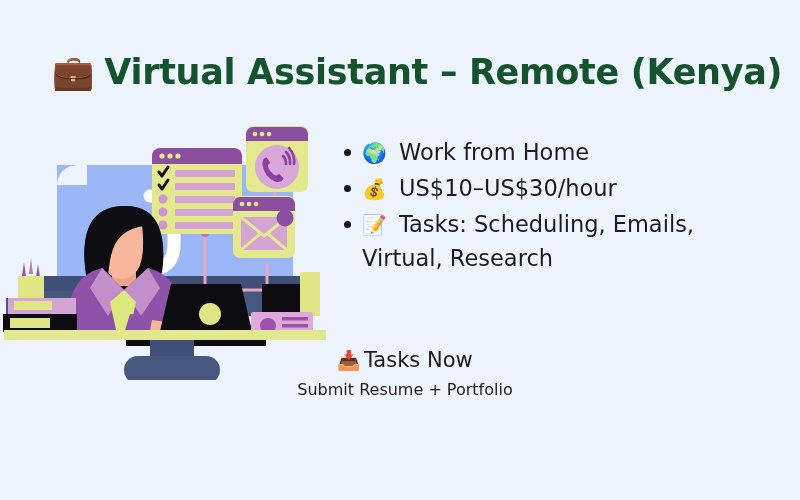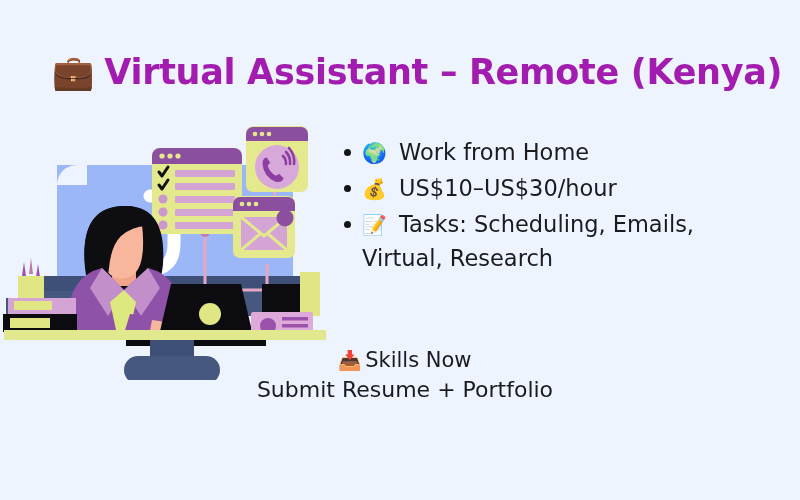--- a/index.html
+++ b/index.html
@@ -30,21 +30,21 @@
     gap: 10px;
   }
   #title-emoji {
     font-size: 34px;
     line-height: 1;
     font-family: "DejaVu Sans", sans-serif;
   }
   #title-text {
     font-size: 35px;
     font-weight: bold;
-    color: #a21caf;
+    color: #14532d;
     letter-spacing: -0.3px;
     white-space: nowrap;
     font-family: "DejaVu Sans", "Liberation Sans", sans-serif;
   }
 
   
   #bullet-list {
     position: absolute;
     left: 340px;
     top: 136px;
@@ -89,21 +89,21 @@
     font-size: 21px;
     line-height: 30px;
     white-space: nowrap;
   }
   #apply-emoji {
     font-family: "DejaVu Sans", sans-serif;
     font-size: 19px;
     margin-right: 3px;
   }
   #apply-sub {
-    font-size: 22px;
+    font-size: 16px;
     line-height: 30px;
     white-space: nowrap;
   }
 
   
   #illustration {
     position: absolute;
     left: 0;
     top: 108px;
     width: 330px;
@@ -263,18 +263,18 @@
     </li>
     <li class="bullet-item">
       <span class="bullet-dot"></span>
       <span class="bullet-emoji">📝</span>
       <span>Tasks: Scheduling, Emails, Virtual, Research</span>
     </li>
   </ul>
 
   <div id="apply-block">
     <div id="apply-line">
-      <span id="apply-emoji">📥</span><span>Skills Now</span>
+      <span id="apply-emoji">📥</span><span>Tasks Now</span>
     </div>
     <div id="apply-sub">Submit Resume + Portfolio</div>
   </div>
 
 </div>
 
 </body></html>

